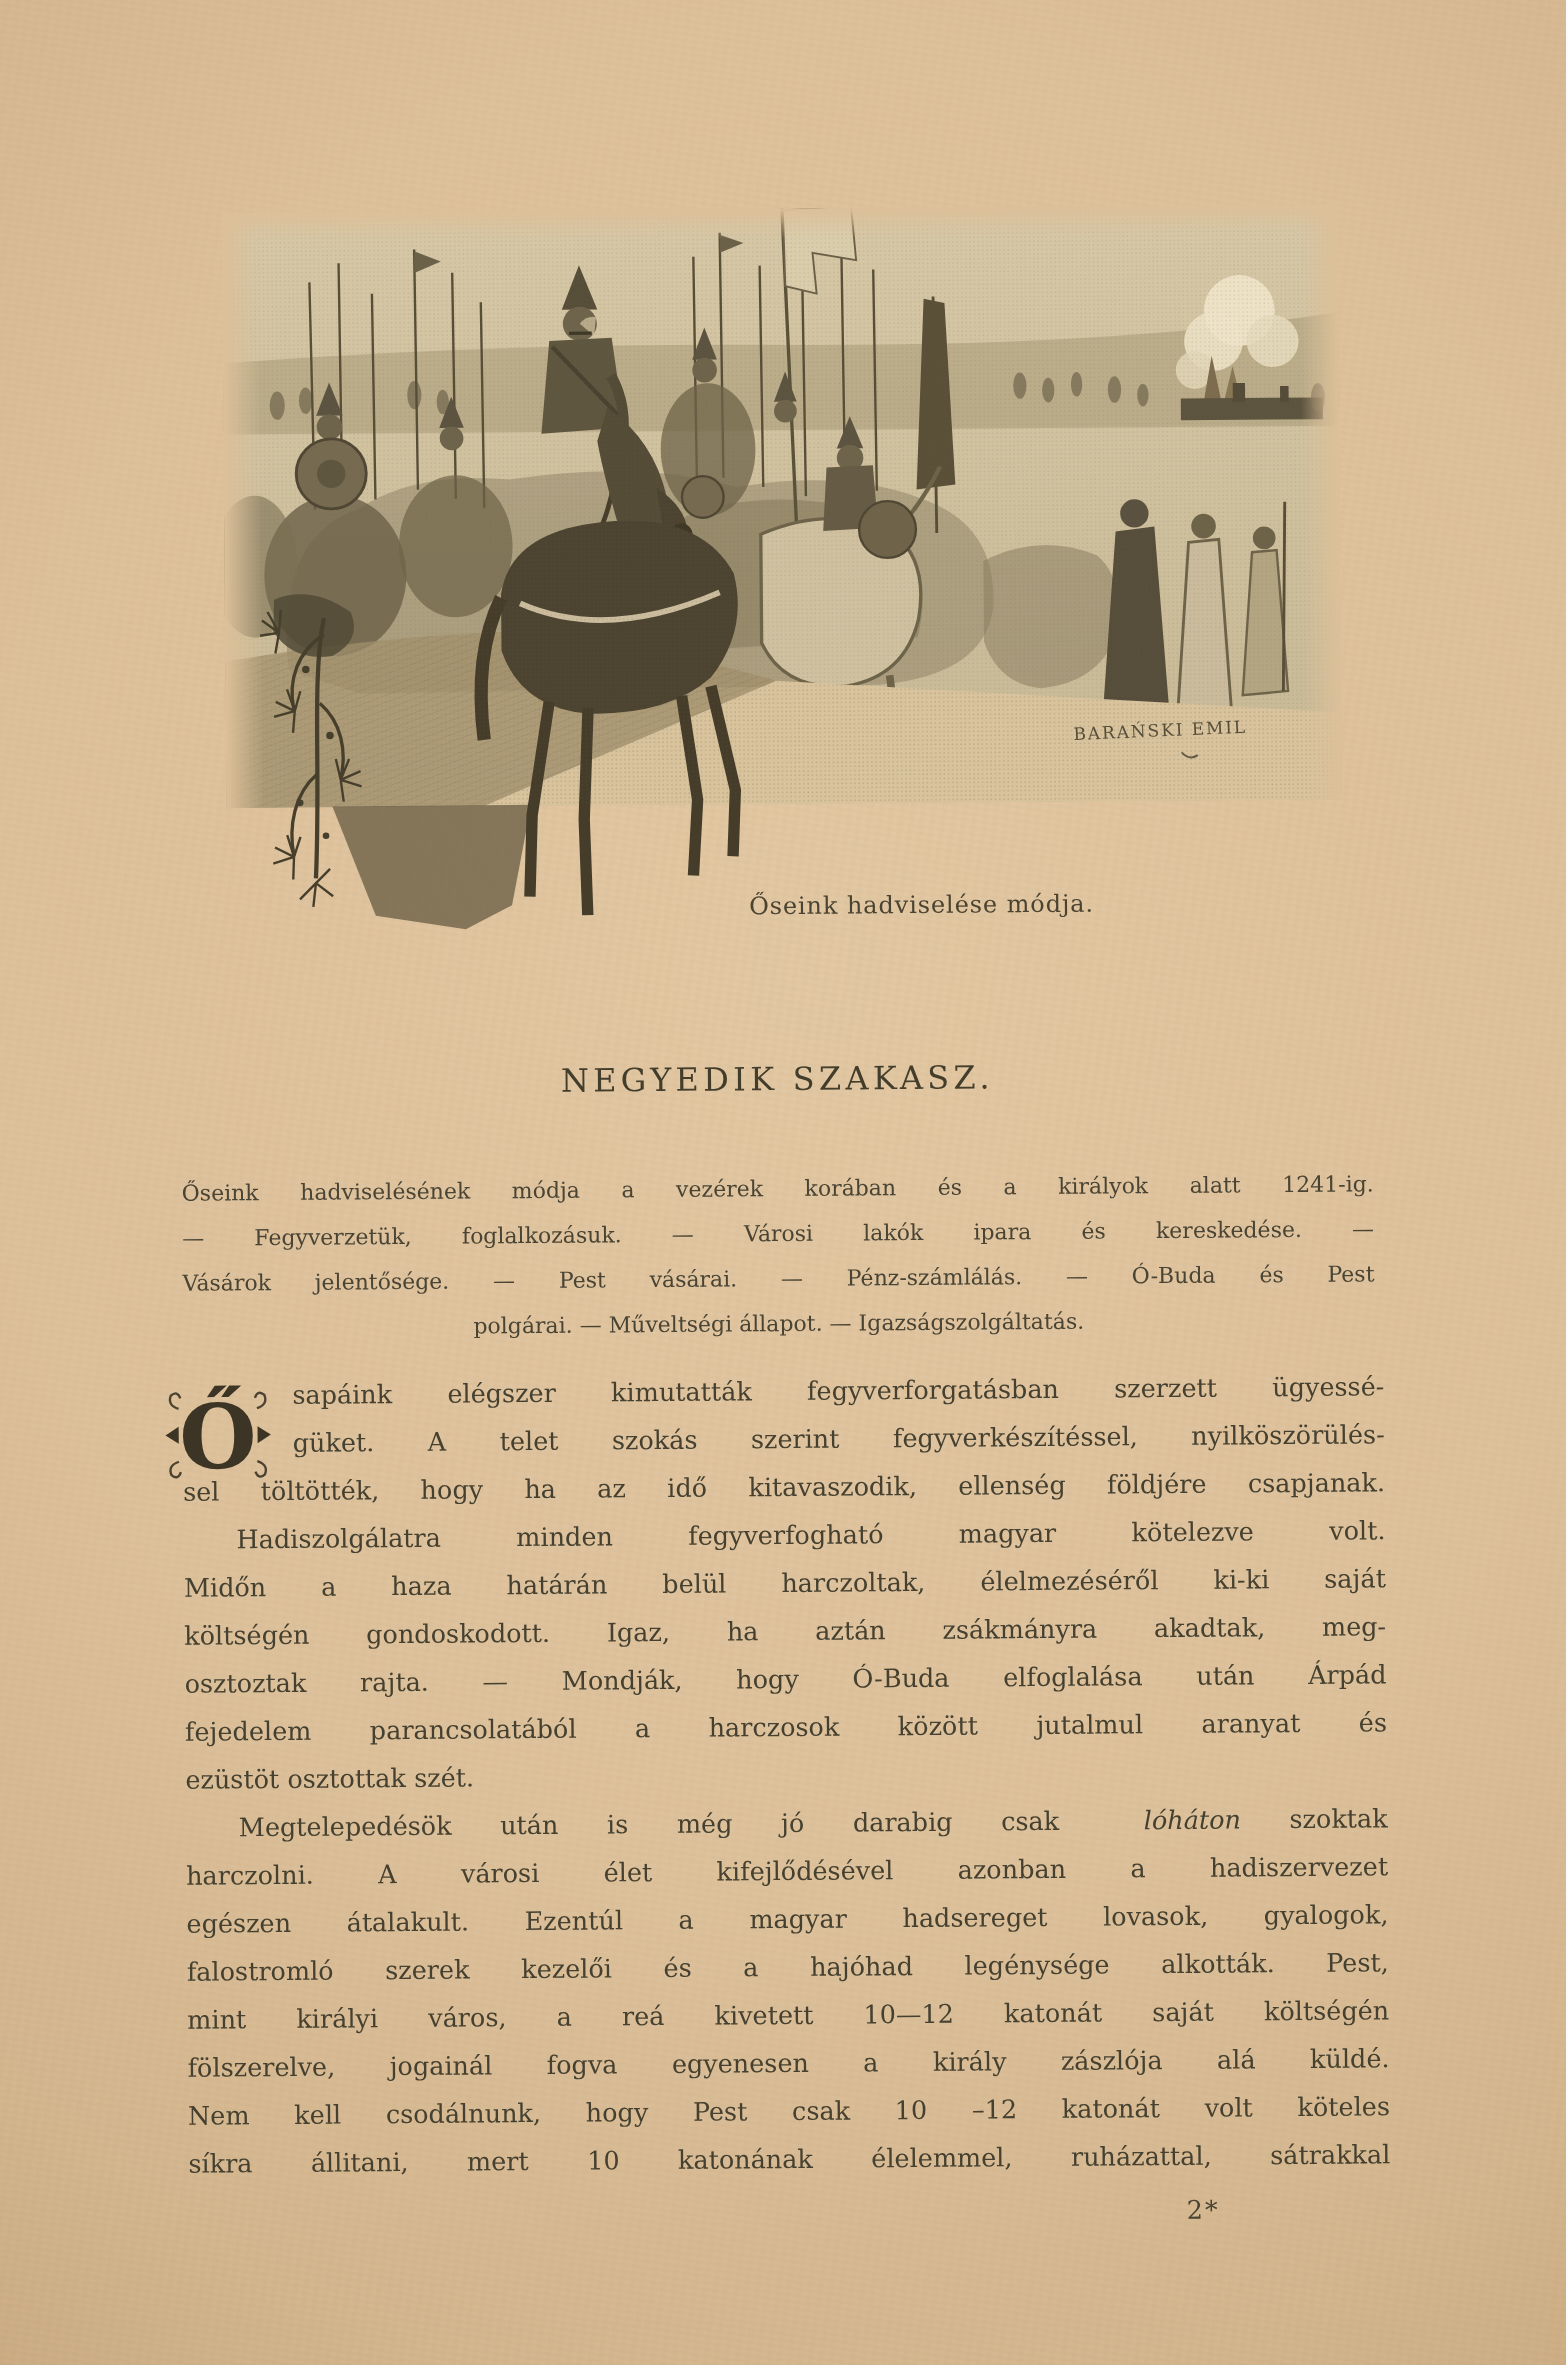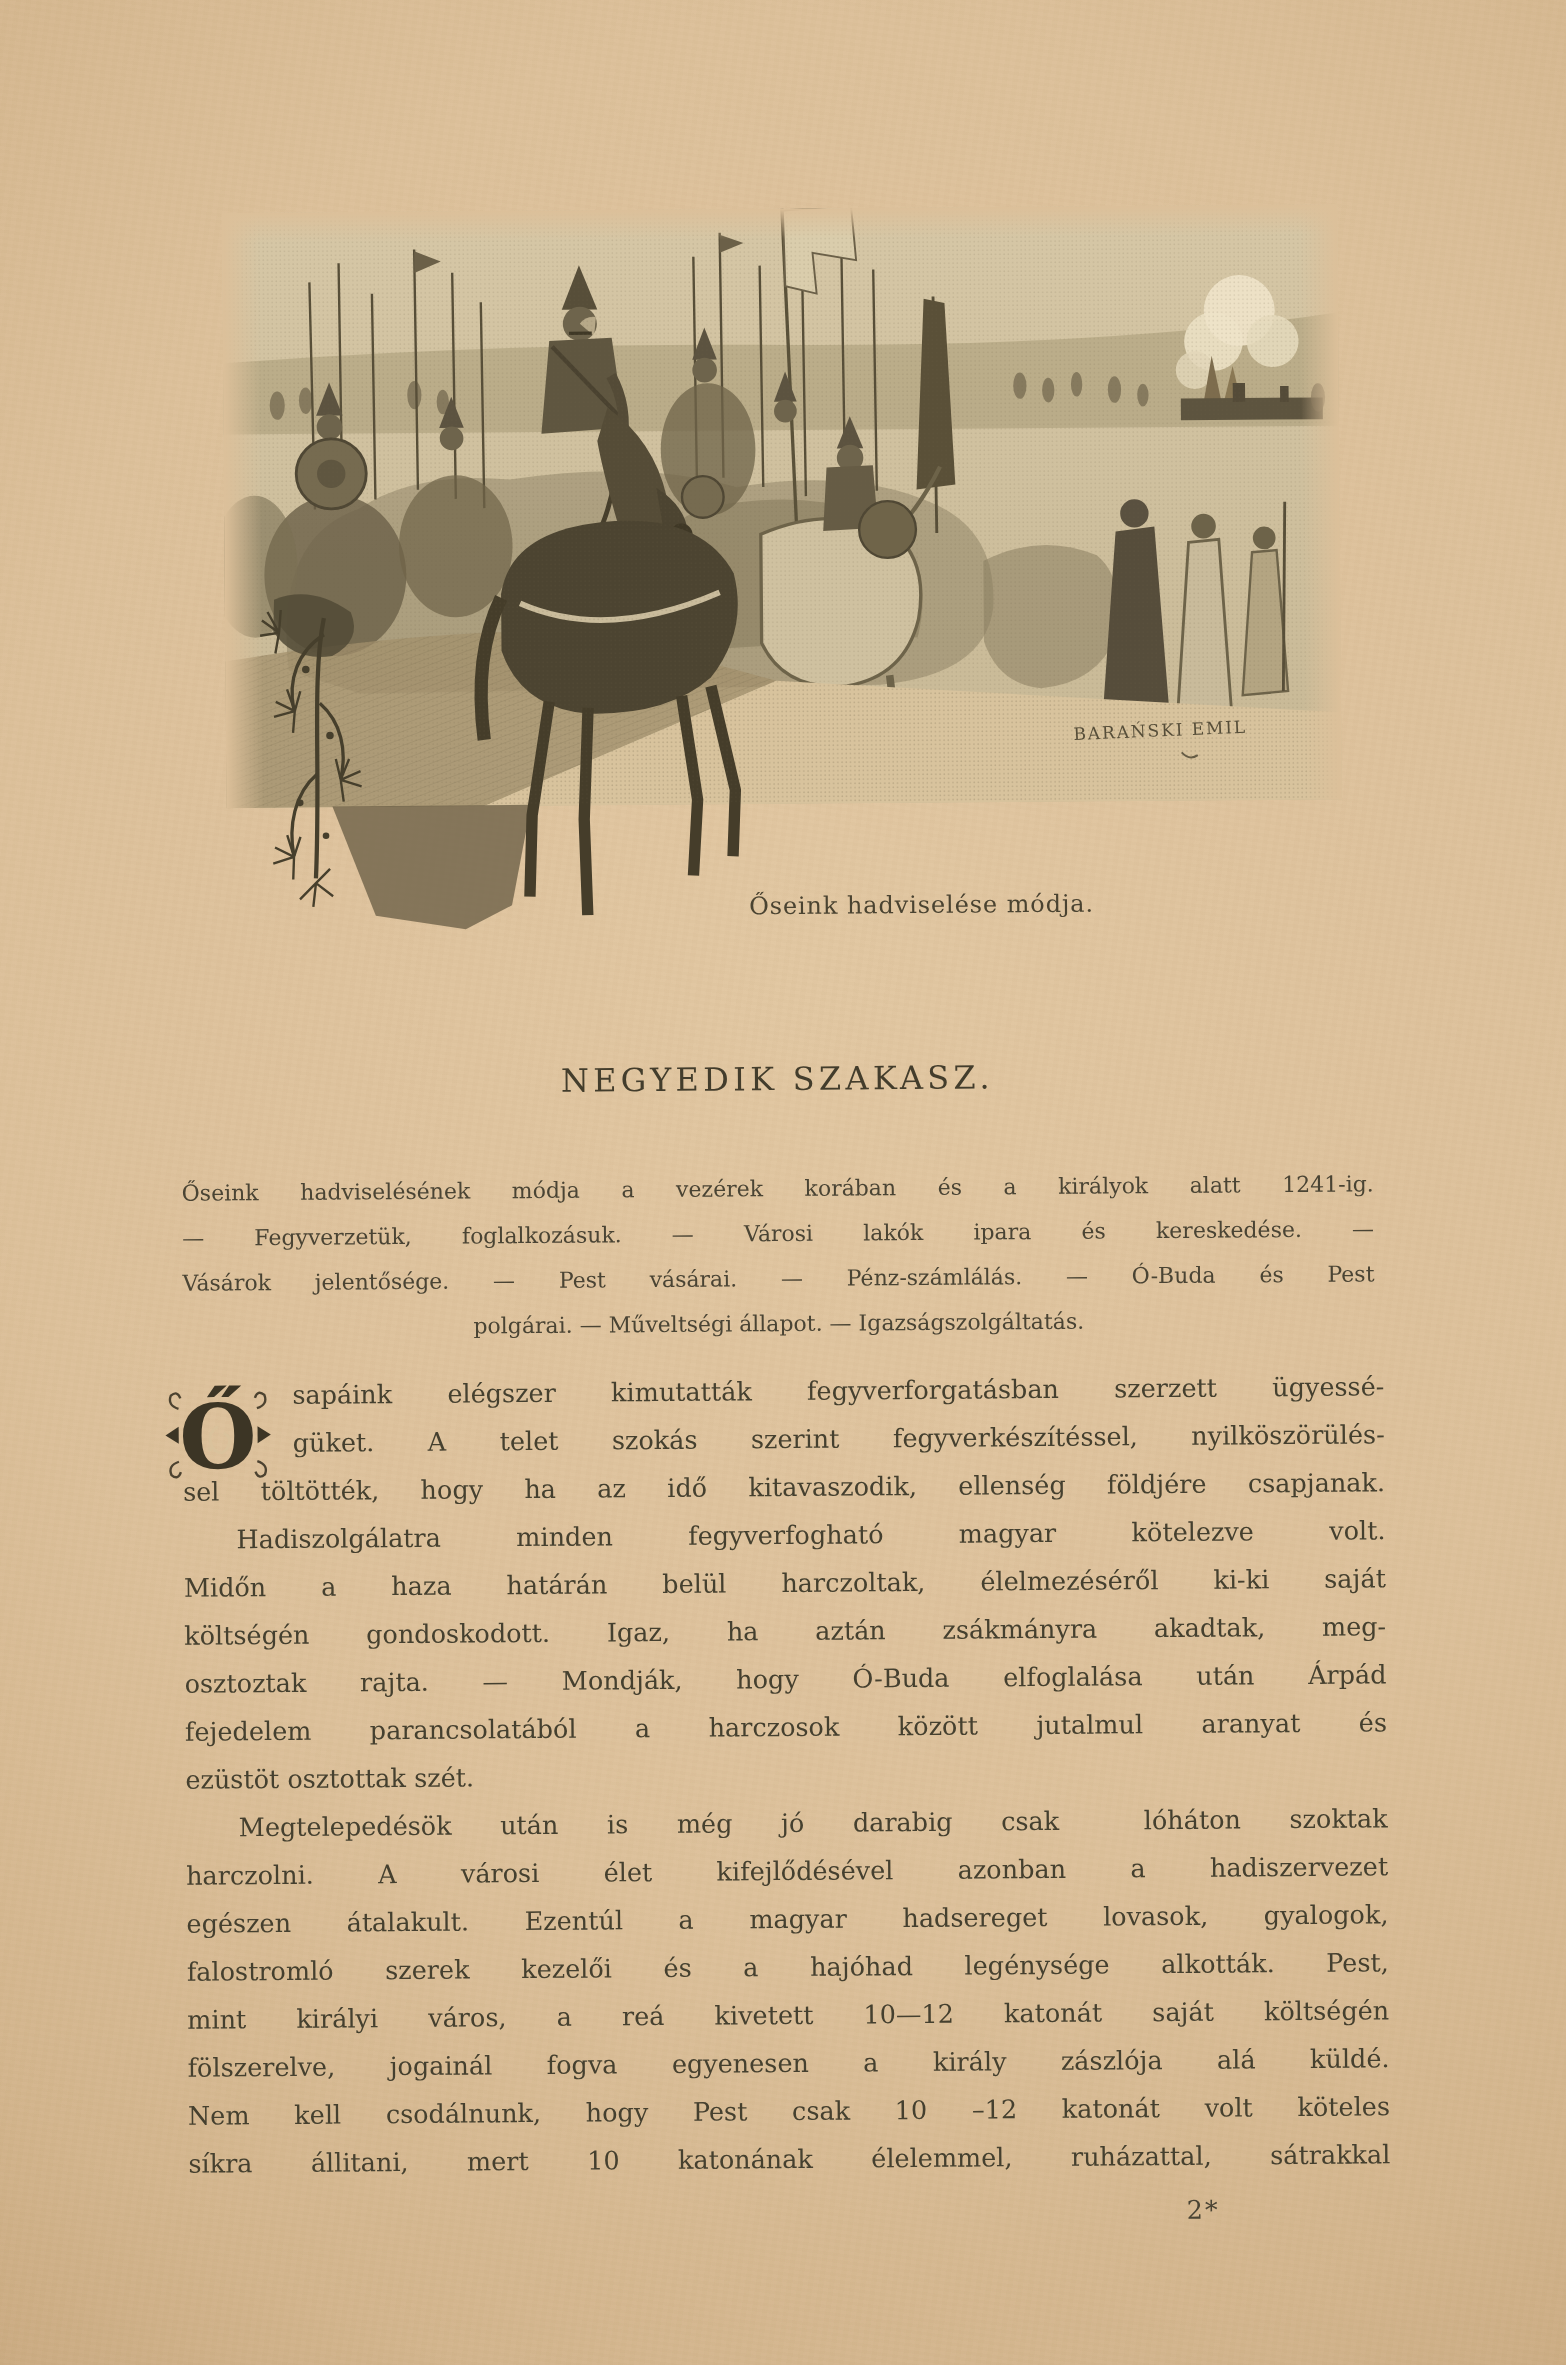--- a/index.html
+++ b/index.html
@@ -30,21 +30,21 @@
   .summary .ln.just{white-space:normal;}
 
   .bodytext{position:absolute;top:1367px;left:179px;width:1202px;font-size:25.5px;color:#45402f;}
   .bodytext .ln{display:block;height:48px;line-height:48px;}
 
   .just{text-align:justify;text-align-last:justify;}
   .ctr{text-align:center;text-align-last:center;}
   .left{text-align:left;text-align-last:left;}
   .cap-ind{padding-left:110px;}
   .ind{text-indent:53px;}
-  .it{margin-left:36px;}
+  .it{font-style:italic;margin-left:36px;}
 
   .p1{position:relative;}
   .dropcap{position:absolute;left:-20px;top:1.9px;width:111px;height:116px;}
 
   .pagemark{position:absolute;top:2198px;left:1177px;font-size:25.5px;letter-spacing:1.9px;color:#4a4434;}
 </style>
 </head>
 <body>
 
 <div class="grain"></div>

